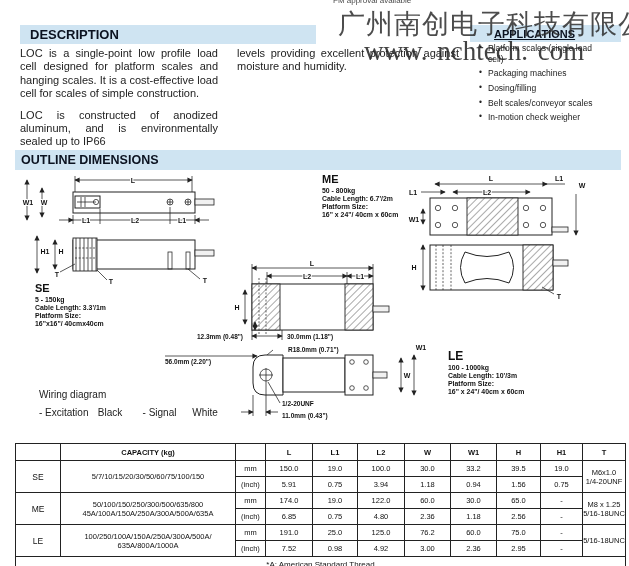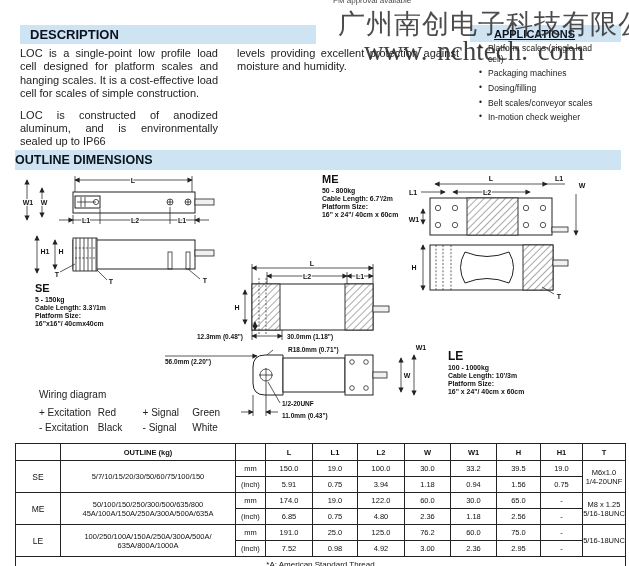--- a/index.html
+++ b/index.html
@@ -11,21 +11,21 @@
   .wm-cn{left:338px;top:6px;font-size:27px;color:rgba(45,45,45,.85);white-space:nowrap;
          font-family:"DejaVu Sans",sans-serif;letter-spacing:1px;pointer-events:none;z-index:50;}
   .wm-url{left:364px;top:36px;font-size:27px;color:rgba(40,40,40,.88);white-space:nowrap;
           font-family:"Liberation Serif",serif;word-spacing:3px;pointer-events:none;z-index:50;}
   .top-note{left:333px;top:-4px;font-size:8px;color:#4a4a4a;z-index:5;}
 
   
   .bar{background:#cfe4f2;color:#0b1220;font-weight:bold;display:flex;align-items:center;}
   .bar-desc{left:20px;top:25px;width:296px;height:19px;font-size:13px;padding-left:10px;box-sizing:border-box;}
   .bar-app{left:470px;top:25px;width:151px;height:17px;font-size:11px;padding-left:24px;box-sizing:border-box;text-decoration:underline;}
-  .bar-out{left:15px;top:150px;width:606px;height:20px;font-size:12.5px;padding-left:0;box-sizing:border-box;}
+  .bar-out{left:15px;top:150px;width:606px;height:20px;font-size:12.5px;padding-left:6px;box-sizing:border-box;}
 
   
   .desc-col{font-size:11px;line-height:1.22;text-align:justify;color:#222;}
   .desc-col p{margin:0 0 8px 0;}
   .desc-1{left:20px;top:47px;width:198px;}
   .desc-2{left:237px;top:47px;width:222px;}
 
   
   .apps{left:479px;top:43px;width:118px;margin:0;padding:0;list-style:none;font-size:8.5px;line-height:1.25;color:#222;}
   .apps li{position:relative;padding-left:9px;margin-bottom:4px;}
@@ -280,26 +280,20 @@
     <div class="m-name" style="font-size:12px;">LE</div>
     <div class="m-line">100 - 1000kg</div>
     <div class="m-line">Cable Length: 10'/3m</div>
     <div class="m-line">Platform Size:</div>
     <div class="m-line">16" x 24"/ 40cm x 60cm</div>
   </div>
 
   <div class="abs wiring">
     <div class="w-title">Wiring diagram</div>
     <div class="w-row">
-      <span class="wc1">+ Excitation</span>
-      <span class="wc2">Red</span>
-      <span class="wc3">+ Signal</span>
-      <span>Green</span>
-    </div>
-    <div class="w-row">
       <span class="wc1">- Excitation</span>
       <span class="wc2">Black</span>
       <span class="wc3">- Signal</span>
       <span>White</span>
     </div>
   </div>
 
   <table class="spec">
     <colgroup>
       <col style="width:45px">
@@ -310,21 +304,21 @@
         <col style="width:47px">
       <col style="width:46px">
         <col style="width:46px">
         <col style="width:44px">
       <col style="width:42px">
         <col style="width:43px">
     </colgroup>
     <tbody>
         <tr>
       <th></th>
-      <th>OUTLINE (kg)</th>
+      <th>CAPACITY (kg)</th>
       <th></th>
       <th>L</th>
       <th>L1</th>
       <th>L2</th>
       <th>W</th>
       <th>W1</th>
       <th>H</th>
       <th>H1</th>
       <th>T</th>
     </tr>

